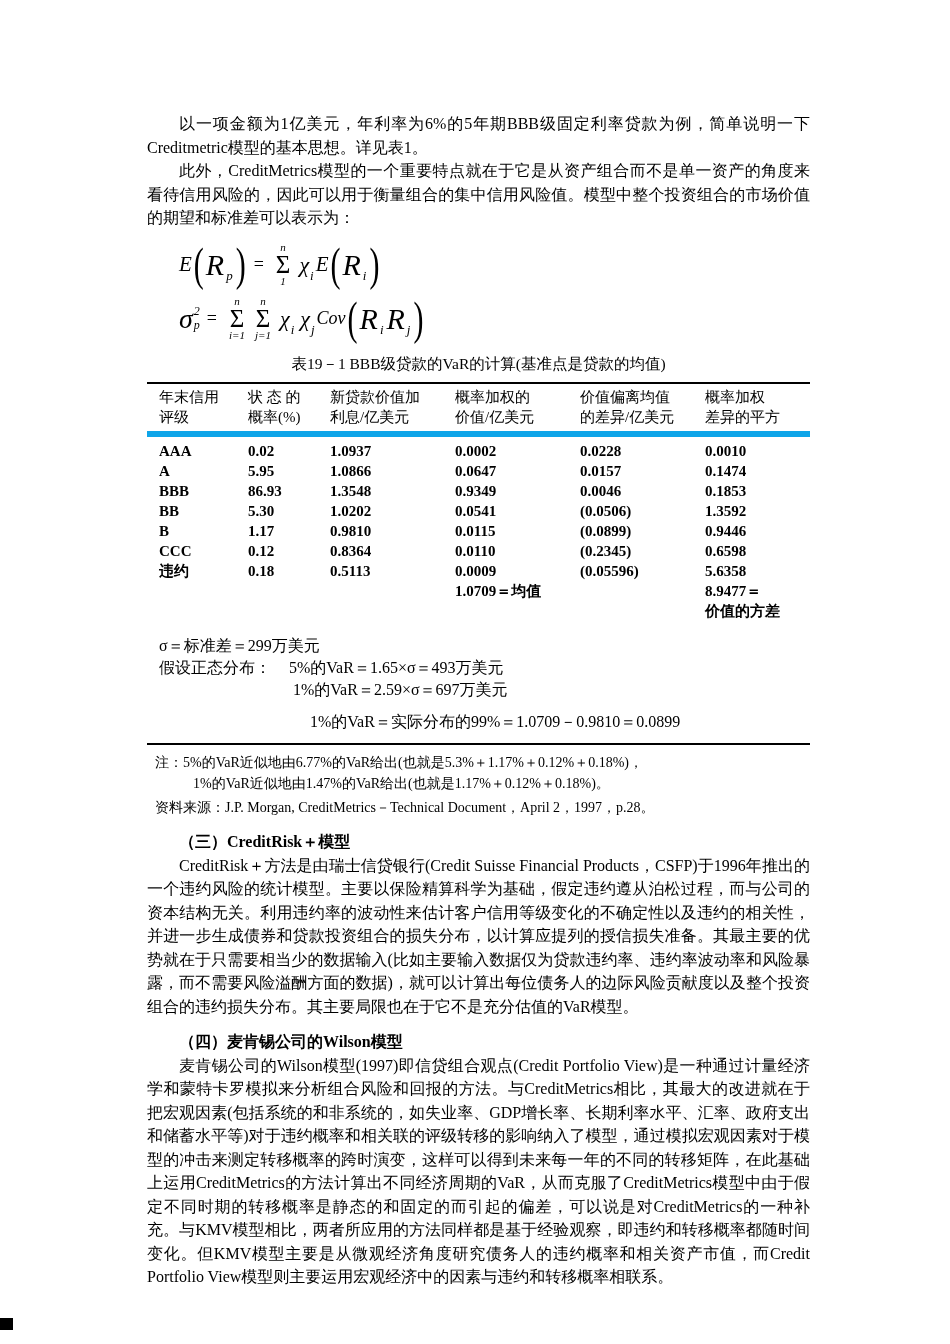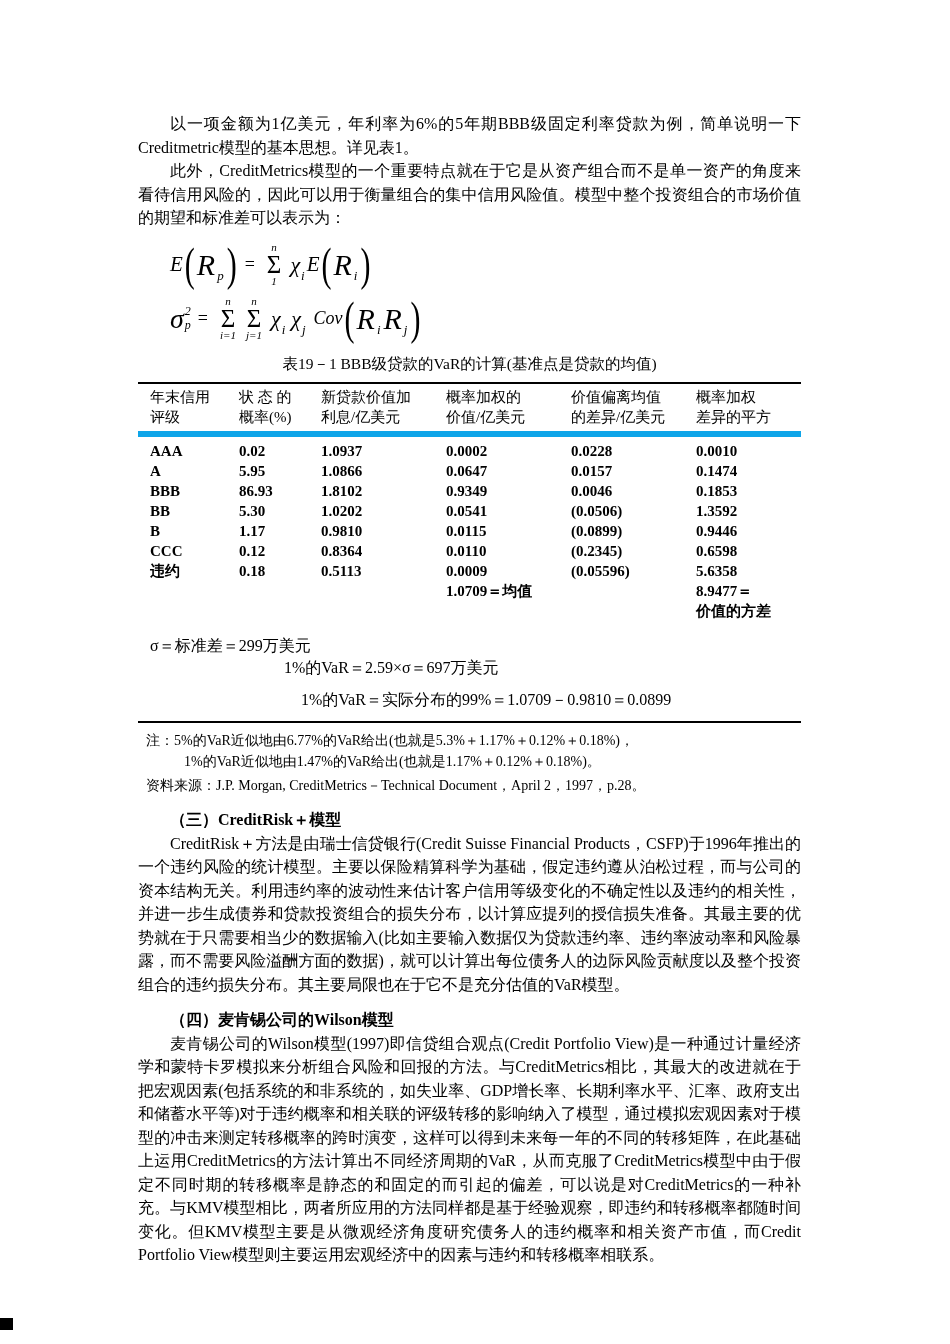--- a/index.html
+++ b/index.html
@@ -1,40 +1,40 @@
 <!DOCTYPE html>
 <html><head>
 <meta charset="utf-8">
 <style>
   * { margin:0; padding:0; box-sizing:border-box; }
   html,body { background:#e9e9e9; }
   body { width:950px; height:1344px; margin:0 auto; position:relative; overflow:hidden;
          font-family:"Liberation Serif","DejaVu Serif",serif; color:#000; }
   .sheet { position:absolute; inset:0; background:#fff; }
-  .page { position:absolute; left:138px; top:112px; width:663px; }
+  .page { position:absolute; left:147px; top:112px; width:663px; }
 
   .para { font-size:16px; line-height:23.5px; text-align:justify; }
   .indent { text-indent:2em; }
 
   
   .formula-block { margin:8px 0 8px 32px; }
   .formula { display:flex; align-items:center; height:54px; }
   .f-e { font-size:21px; font-style:italic; margin-right:1px; }
   .f-r { font-size:30px; font-style:italic; margin:0 1px; }
   .f-x { font-size:22px; font-style:italic; margin-left:4px; }
   .f-sub { font-size:13px; font-style:italic; align-self:flex-end; margin:0 2px 8px 1px; }
   .bigparen { font-size:30px; transform:scaleY(1.55); transform-origin:center; display:inline-block; margin:0 1px; }
   .f-eq { font-size:18px; margin:0 7px; }
   .sum { display:inline-flex; flex-direction:column; align-items:center; line-height:1; margin:0 5px; }
   .sum .lim { font-size:11px; font-style:italic; }
   .sum .sig { font-size:25px; line-height:.95; }
   .f-sigma { font-size:28px; font-style:italic; }
   .supsub { display:inline-flex; flex-direction:column; align-items:flex-start; font-size:12px;
             line-height:1.15; font-style:italic; margin-left:1px; }
-  .f-cov { font-size:18px; font-style:italic; margin-left:6px; margin-right:1px; }
+  .f-cov { font-size:18px; font-style:italic; margin-right:1px; }
 
   
   .table-block { margin-top:4px; font-size:15px; }
   .tbl-title { text-align:center; font-size:15.5px; margin-bottom:7px; }
   .tbl-rules { border-top:2px solid #000; }
   .tr { display:grid; grid-template-columns:89px 82px 125px 125px 125px 114px; }
   .c { padding-left:12px; }
   .thead { border-bottom:6px solid #0ea5e9; padding:3px 0 4px; }
   .th { line-height:20px; }
   .td { line-height:20px; }
@@ -164,21 +164,21 @@
           <div class="td c">A</div>
           <div class="td c">5.95</div>
           <div class="td c">1.0866</div>
           <div class="td c">0.0647</div>
           <div class="td c">0.0157</div>
           <div class="td c">0.1474</div>
         </div>
         <div class="tr">
           <div class="td c">BBB</div>
           <div class="td c">86.93</div>
-          <div class="td c">1.8102</div>
+          <div class="td c">1.3548</div>
           <div class="td c">0.9349</div>
           <div class="td c">0.0046</div>
           <div class="td c">0.1853</div>
         </div>
         <div class="tr">
           <div class="td c">BB</div>
           <div class="td c">5.30</div>
           <div class="td c">1.0202</div>
           <div class="td c">0.0541</div>
           <div class="td c">(0.0506)</div>
@@ -216,20 +216,24 @@
           <div class="td c"></div>
           <div class="td c">
             <div>8.9477＝</div>
             <div>价值的方差</div>
           </div>
         </div>
       </div>
 
       <div class="below">
         <div class="sigma-line">σ＝标准差＝299万美元</div>
+        <div class="dist-line">
+          <span>假设正态分布：</span>
+          <span class="gap1">5%的VaR＝1.65×σ＝493万美元</span>
+        </div>
         <div class="dist-line cont-normal">1%的VaR＝2.59×σ＝697万美元</div>
         <div class="blk-gap"></div>
         <div class="dist-line cont-actual">1%的VaR＝实际分布的99%＝1.0709－0.9810＝0.0899</div>
       </div>
 
       <div class="bottom-rule"></div>
     </div>
 
     <div class="note note1">注：5%的VaR近似地由6.77%的VaR给出(也就是5.3%＋1.17%＋0.12%＋0.18%)，</div>
     <div class="note note2">1%的VaR近似地由1.47%的VaR给出(也就是1.17%＋0.12%＋0.18%)。</div>

